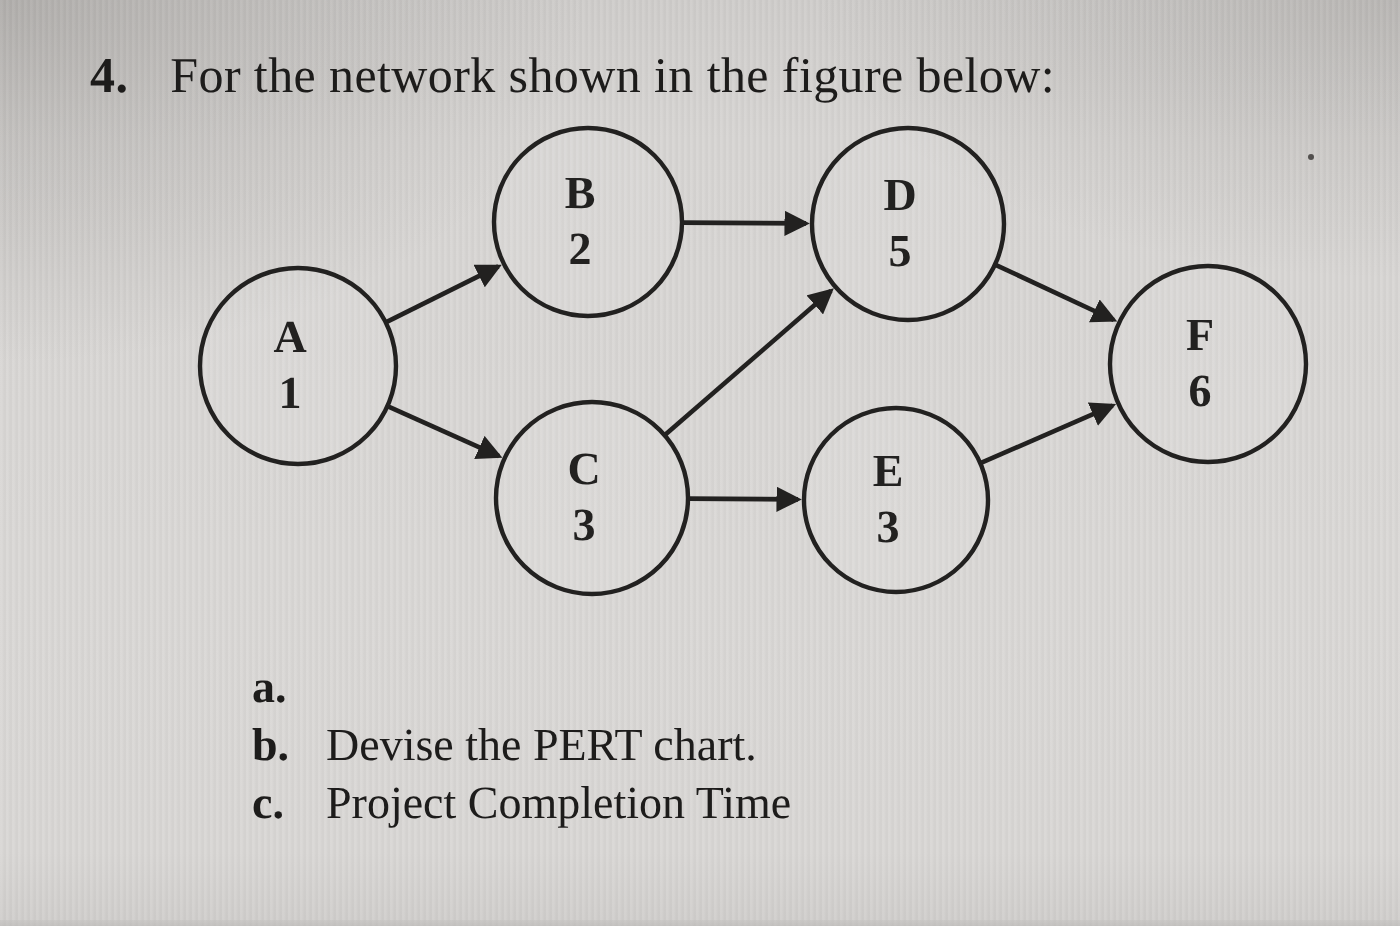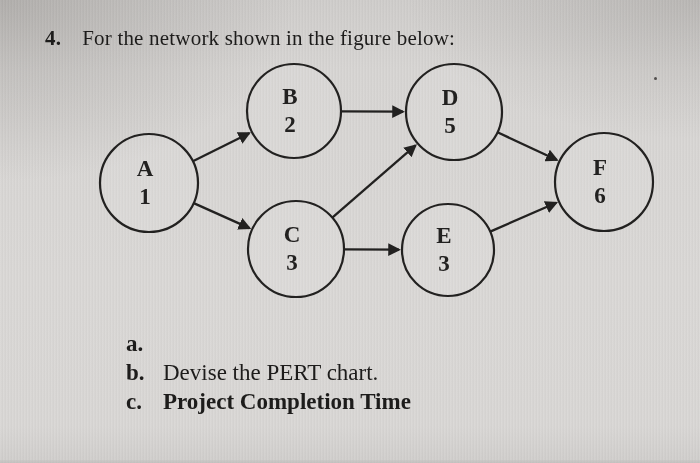--- a/index.html
+++ b/index.html
@@ -17,32 +17,32 @@
       radial-gradient(ellipse 420px 200px at 100% 0%, rgba(70,66,62,0.16), rgba(70,66,62,0) 70%),
       linear-gradient(180deg, #cfcdcb 0%, #d7d5d3 15%, #dad8d6 60%, #d9d7d5 92%, #d0cecc 100%);
   }
   .photo-bottom-edge {
     position: absolute; left: 0; right: 0; bottom: 0; height: 3px;
     background: linear-gradient(180deg, #c6c4c2, #b9b7b5);
     opacity: .55;
   }
   .title-row {
     position: absolute; left: 45px; top: 22px;
-    font-size: 21px; line-height: 33px; white-space: nowrap;
+    font-size: 25px; line-height: 33px; white-space: nowrap;
     letter-spacing: 0.2px;
   }
   .title-num { font-weight: bold; margin-right: 21px; }
   .diagram-svg { position: absolute; left: 0; top: 0; width: 700px; height: 463px; }
   .questions {
     position: absolute; left: 126px; top: 329px;
     font-size: 23px; line-height: 29px;
   }
   .q-row { display: flex; }
   .q-label { font-weight: bold; width: 37px; flex: 0 0 37px; }
-  .q-bold { font-weight: bold; }
+  .q-bold { font-weight: normal; }
   .dust-speck {
     position: absolute; left: 654px; top: 77px; width: 3px; height: 3px;
     border-radius: 50%; background: rgba(40,38,36,0.75);
   }
 </style>
 </head>
 <body>
 
 <div class="photo">
 

